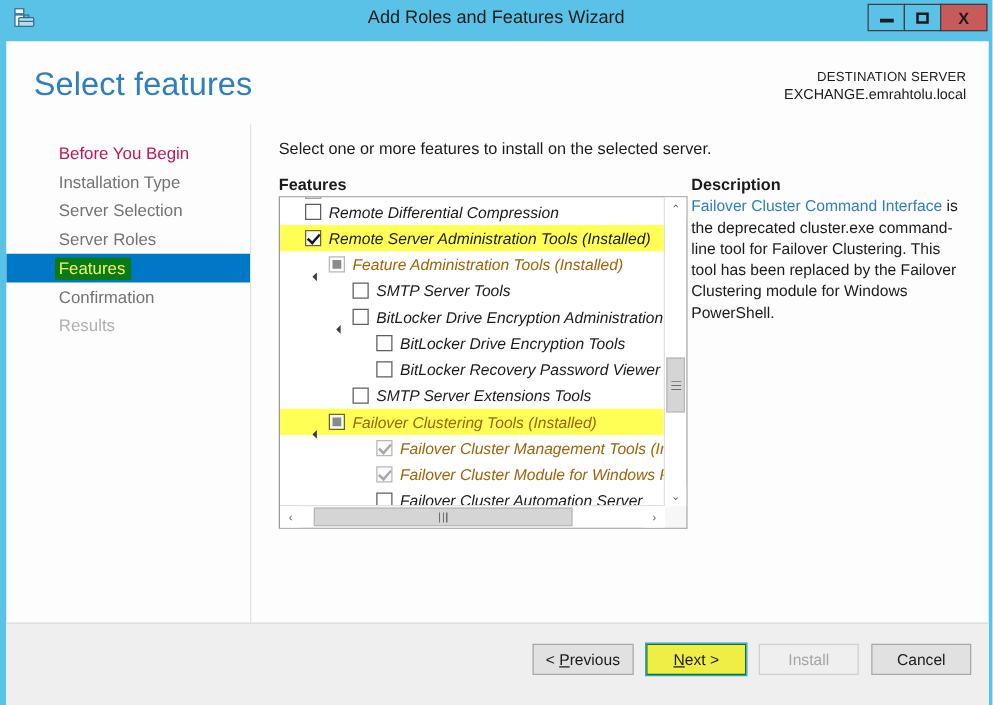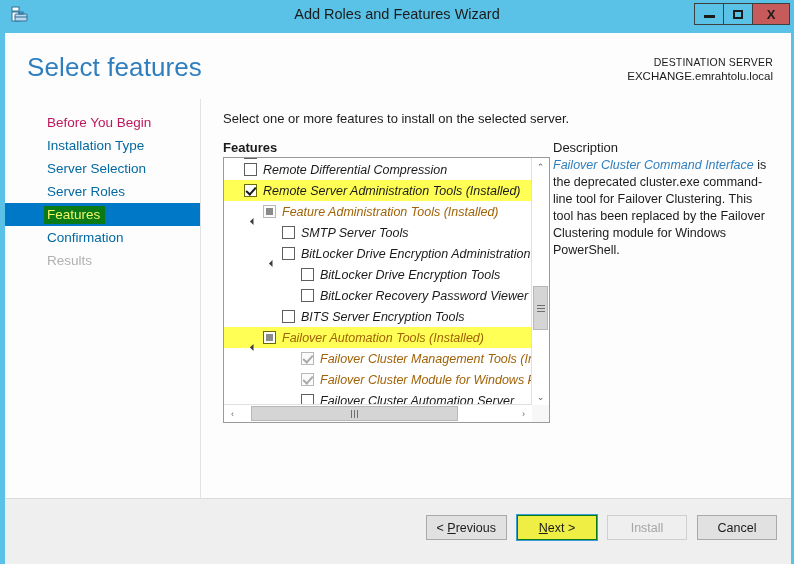--- a/index.html
+++ b/index.html
@@ -156,21 +156,21 @@
     bottom: 0;
     border-right: 1px solid #e3e3e3;
     padding-top: 12px;
     box-sizing: border-box;
   }
   .nav-item {
     height: 23px;
     line-height: 23px;
     padding-left: 42px;
     font-size: 13.5px;
-    color: #0369a1;
+    color: #737373;
     white-space: nowrap;
     position: relative;
   }
   .nav-item.link { color: #be185d; }
   .nav-item.muted { color: #b0b0b0; }
   .nav-item.selected {
     background: #0078c8;
     color: #ffffff;
   }
   .nav-item.selected .nav-label {
@@ -203,21 +203,21 @@
     top: 41px;
     font-size: 13px;
     font-weight: bold;
     color: #1b1b1b;
   }
   #description-label {
     position: absolute;
     left: 352px;
     top: 41px;
     font-size: 13px;
-    font-weight: normal;
+    font-weight: bold;
     color: #1b1b1b;
   }
 
   
   #tree-outer {
     position: absolute;
     left: 22px;
     top: 58px;
     width: 327px;
     height: 266px;
@@ -391,21 +391,20 @@
     position: absolute;
     left: 352px;
     top: 58px;
     width: 215px;
     font-size: 12.5px;
     line-height: 17px;
     color: #1b1b1b;
   }
   #desc-link {
     color: #2f7fbf;
-    font-style: italic;
   }
 
   
   #footer {
     position: absolute;
     left: 0;
     right: 0;
     bottom: 0;
     height: 68px;
     background: #efefef;
@@ -544,27 +543,27 @@
                 <div class="tree-row">
                   <span class="indent" style="width: 57px;"></span>
                   <span class="twisty"></span>
                   <span class="cbox"></span>
                   <span class="tree-label">BitLocker Recovery Password Viewer</span>
                 </div>
                 <div class="tree-row">
                   <span class="indent" style="width: 38px;"></span>
                   <span class="twisty"></span>
                   <span class="cbox"></span>
-                  <span class="tree-label">BITS Server Encryption Tools</span>
+                  <span class="tree-label">SMTP Server Extensions Tools</span>
                 </div>
                 <div class="tree-row hl disabled">
                   <span class="indent" style="width: 19px;"></span>
                   <span class="twisty open"></span>
                   <span class="cbox partial dis hlbox"></span>
-                  <span class="tree-label">Failover Automation Tools (Installed)</span>
+                  <span class="tree-label">Failover Clustering Tools (Installed)</span>
                 </div>
                 <div class="tree-row disabled">
                   <span class="indent" style="width: 57px;"></span>
                   <span class="twisty"></span>
                   <span class="cbox checked dis"></span>
                   <span class="tree-label">Failover Cluster Management Tools (Install</span>
                 </div>
                 <div class="tree-row disabled">
                   <span class="indent" style="width: 57px;"></span>
                   <span class="twisty"></span>

